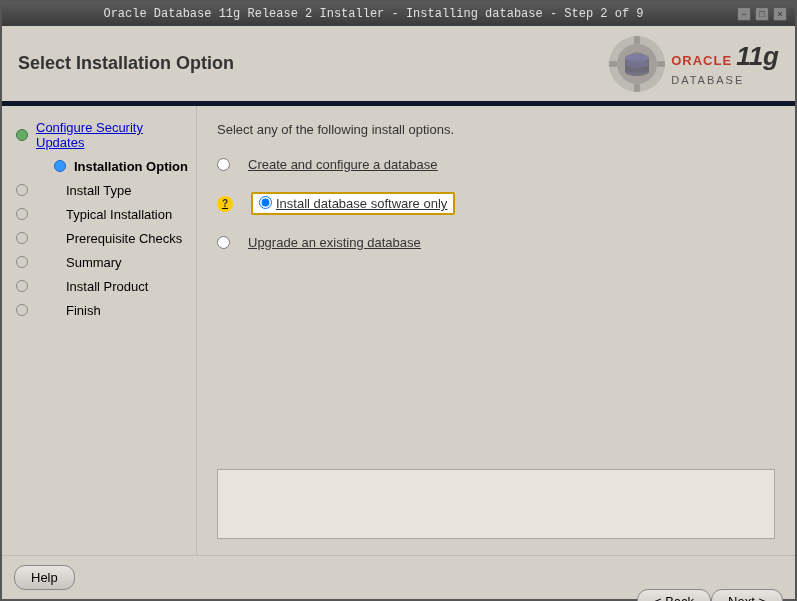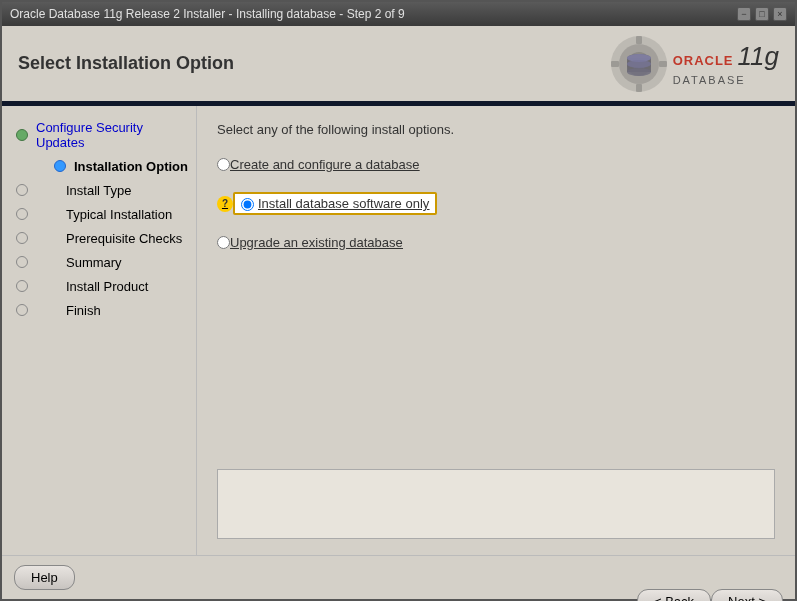--- a/index.html
+++ b/index.html
@@ -28,21 +28,22 @@
       align-items: center;
       justify-content: space-between;
       padding: 0 8px;
       flex-shrink: 0;
     }
 
     .titlebar-title {
       color: #e0e0e0;
       font-size: 12px;
       flex: 1;
-      text-align: left;
+      text-align: center;
+      font-family: Liberation Mono, monospace;
     }
 
     .titlebar-buttons {
       display: flex;
       gap: 4px;
     }
 
     .titlebar-btn {
       width: 14px;
       height: 14px;
@@ -122,20 +123,21 @@
     }
 
     .sidebar-item.active {
       font-weight: bold;
       color: #000;
       justify-content: flex-end;
     }
 
     .sidebar-item.link {
       color: #0000cc;
+      text-decoration: underline;
       cursor: pointer;
     }
 
     .sidebar-item.disabled {
       color: #000000;
       gap: 36px;
     }
 
     .step-icon {
       width: 16px;
@@ -176,42 +178,42 @@
 
     .panel-description {
       color: #333;
       font-size: 13px;
       margin-bottom: 4px;
     }
 
     .radio-option {
       display: flex;
       align-items: center;
-      gap: 0;
+      gap: 18px;
       padding: 4px 0;
       text-decoration: underline;
     }
 
     .radio-option input[type="radio"] {
       margin: 0;
       cursor: pointer;
     }
 
     .radio-label {
       color: #333;
       cursor: pointer;
     }
 
     .radio-label.underline {
       text-decoration: underline;
     }
 
     .option-highlight {
       display: flex;
-      align-items: flex-end;
+      align-items: flex-start;
       gap: 4px;
       border: 2px solid #cc9900;
       background: #fff;
       padding: 2px 6px;
       border-radius: 2px;
     }
 
     
     .help-bubble {
       width: 16px;
@@ -308,21 +310,21 @@
 
           <ellipse cx="30" cy="24" rx="12" ry="4" fill="#1a1a2e" opacity="0.8"></ellipse>
           <rect x="18" y="24" width="24" height="14" fill="#1a1a2e" opacity="0.8"></rect>
           <ellipse cx="30" cy="38" rx="12" ry="4" fill="#2a2a4e" opacity="0.8"></ellipse>
           <ellipse cx="30" cy="24" rx="12" ry="4" fill="#4a4a8e" opacity="0.9"></ellipse>
           <ellipse cx="30" cy="30" rx="12" ry="4" fill="#3a3a7e" opacity="0.7"></ellipse>
         </svg>
         <div>
           <div style="display:flex; align-items:baseline; gap:4px;">
             <span class="oracle-text">ORACLE</span>
-            <span style="font-size:26px; font-weight:normal; font-style:italic; color:#333;">11g</span>
+            <span style="font-size:26px; font-weight:bold; font-style:italic; color:#333;">11g</span>
           </div>
           <div class="oracle-db-text">DATABASE</div>
         </div>
       </div>
     </div>
 
     <div class="body-area">
 
       <div class="sidebar">
 

